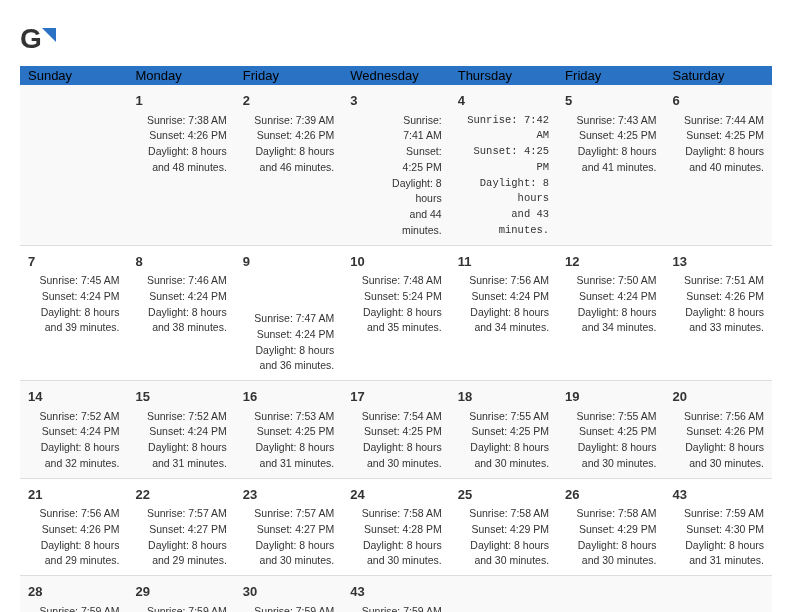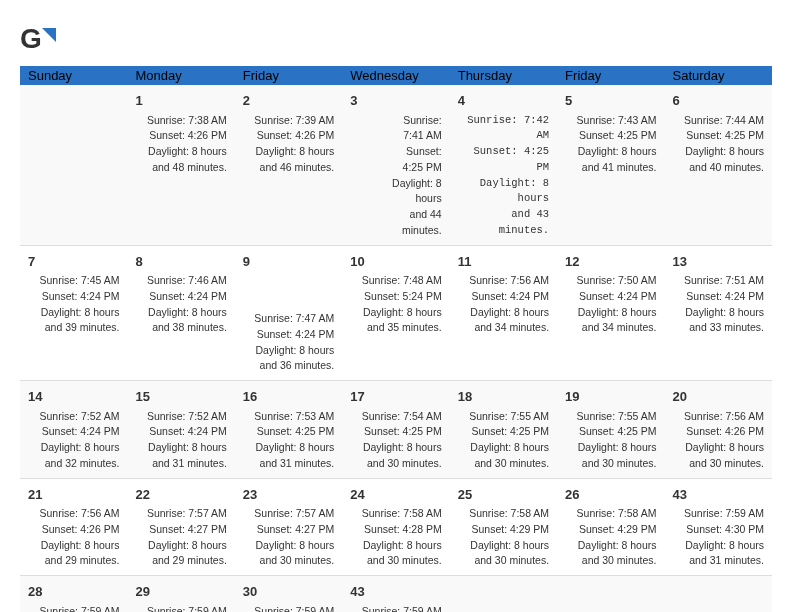--- a/index.html
+++ b/index.html
@@ -202,21 +202,21 @@
         <td>
           <span class="day-number">12</span>
           <div class="day-info" style="white-space: pre-line;">Sunrise: 7:50 AM
 Sunset: 4:24 PM
 Daylight: 8 hours
 and 34 minutes.</div>
         </td>
         <td>
           <span class="day-number">13</span>
           <div class="day-info" style="white-space: pre-line;">Sunrise: 7:51 AM
-Sunset: 4:24 PM
+Sunset: 4:26 PM
 Daylight: 8 hours
 and 33 minutes.</div>
         </td>
       </tr>
       <tr>
         <td>
           <span class="day-number">14</span>
           <div class="day-info" style="white-space: pre-line;">Sunrise: 7:52 AM
 Sunset: 4:24 PM
 Daylight: 8 hours

